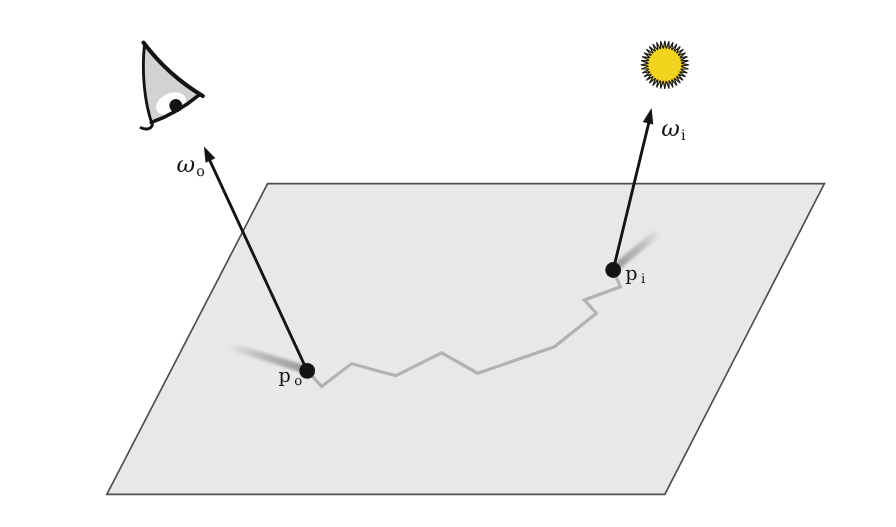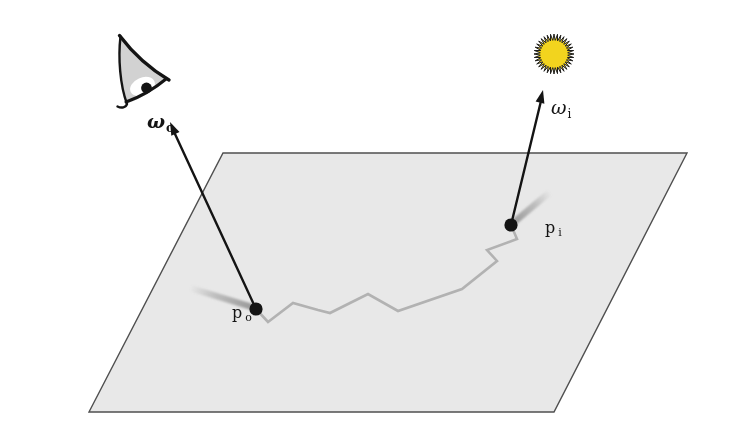--- a/index.html
+++ b/index.html
@@ -91,29 +91,29 @@
     <g>
       <path class="eye-fill" d="M121,37 C132,53 149,68 166,78 C152,93 137,100 128,103 C121,83 118,56 121,37 Z"></path>
       <ellipse class="eyeball" cx="142.5" cy="86.5" rx="13" ry="8.8" transform="rotate(-24 142.5 86.5)"></ellipse>
       <circle class="pupil" cx="146.5" cy="88" r="5.4"></circle>
       <path class="eye-stroke" stroke-width="3.4" d="M119.5,35.5 C135,56 152,70 169,80"></path>
       <path class="eye-stroke" stroke-width="2.4" d="M120.5,36.5 C118,58 120,85 127,104 C126,107.5 121.5,108.5 117.5,106.5"></path>
       <path class="eye-stroke" stroke-width="3" d="M126,102 C140,97 154,89 166,79"></path>
     </g>
   </svg>
 
-  <div class="diagram-label" style="left:147px; top:112px;font-weight:bold;">
+  <div class="diagram-label" style="left:147px; top:128px;">
     <span class="omega-main">ω</span><span class="omega-sub">o</span>
   </div>
 
   <div class="diagram-label" style="left:551px; top:98px;">
     <span class="omega-main">ω</span><span class="omega-sub">i</span>
   </div>
 
   <div class="diagram-label" style="left:232px; top:305px;">
     <span class="p-main">p</span><span class="p-sub">o</span>
   </div>
 
-  <div class="diagram-label" style="left:545px; top:220px;">
+  <div class="diagram-label" style="left:521px; top:220px;">
     <span class="p-main">p</span><span class="p-sub">i</span>
   </div>
 
 </div>
 
 </body></html>

